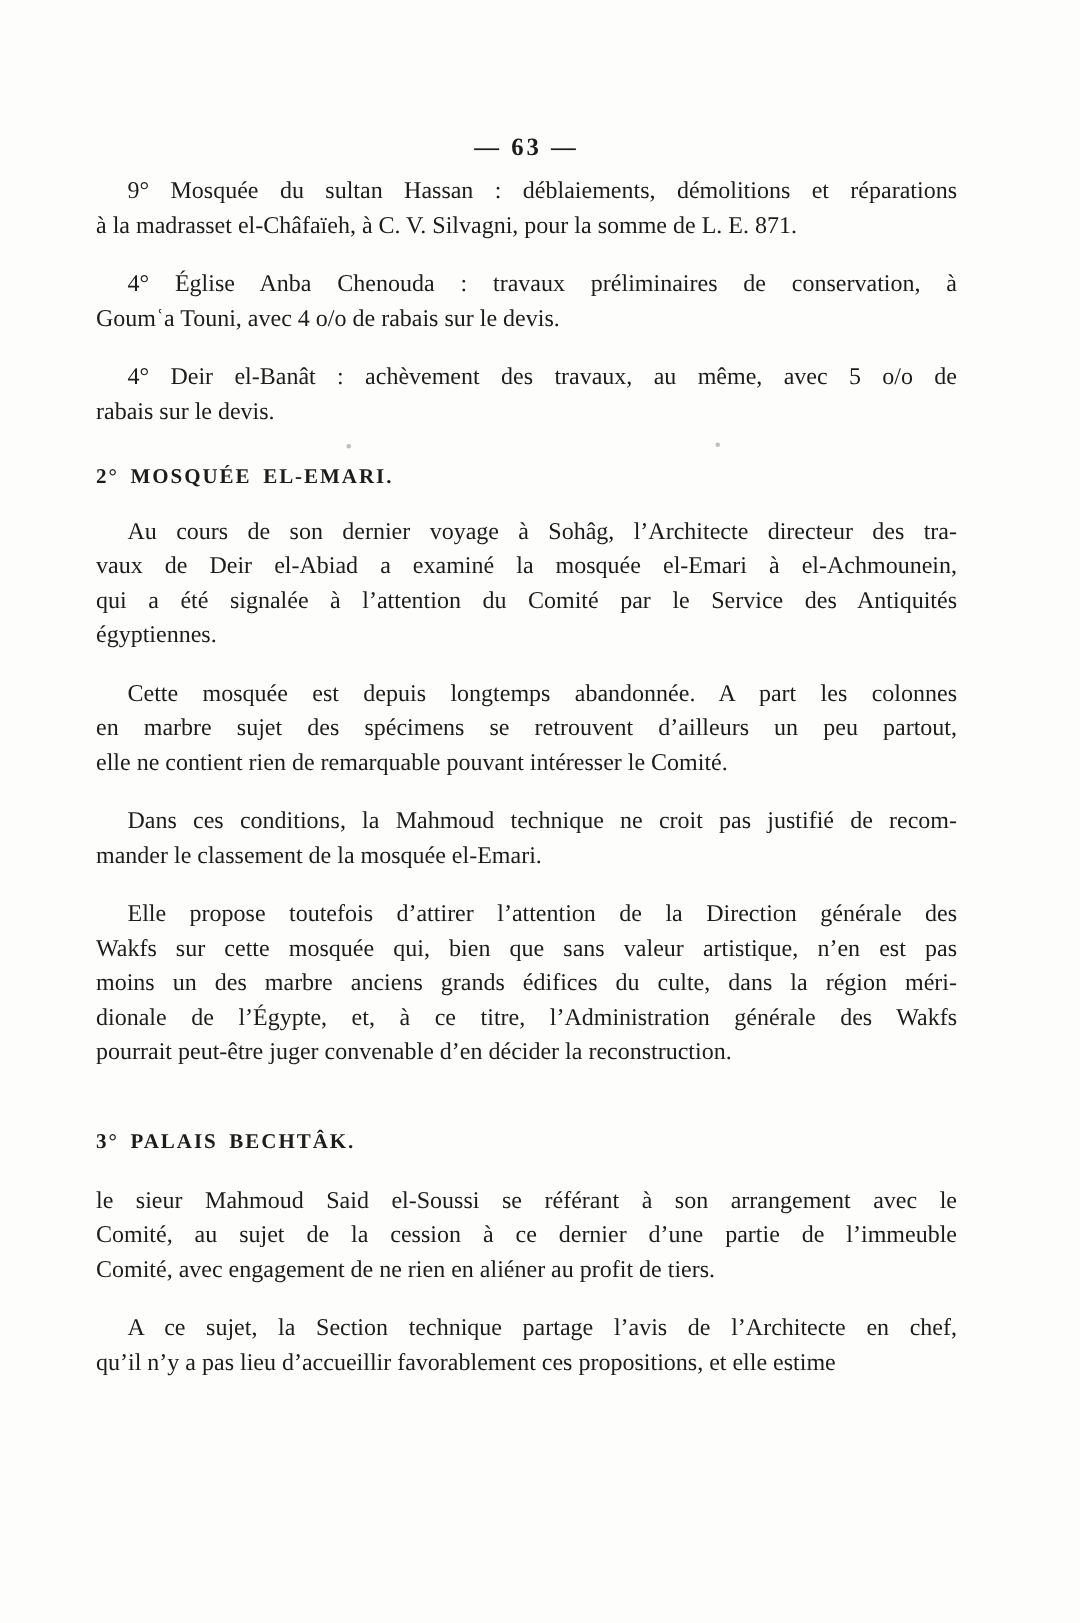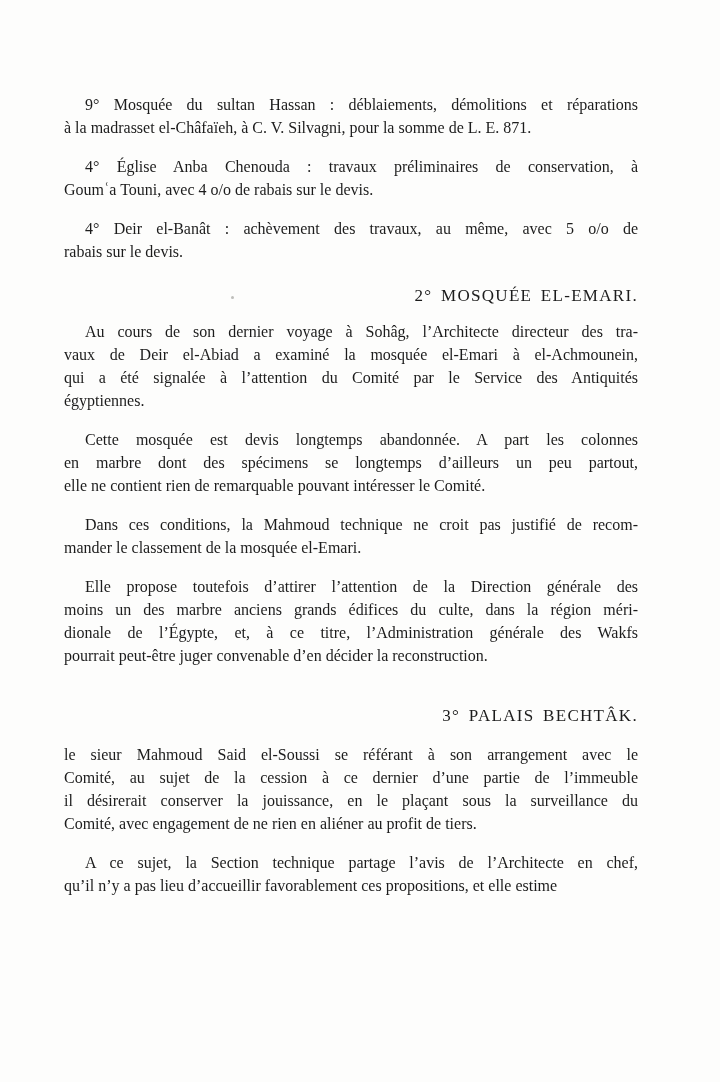--- a/index.html
+++ b/index.html
@@ -38,44 +38,45 @@
     text-align: justify;
     text-align-last: justify;
   }
   .ln.last {
     text-align-last: left;
   }
   .ind {
     text-indent: 21px;
   }
   .heading {
-    text-align: right;
+    text-align: left;
     line-height: 23px;
-    font-weight: 400;
-    font-size: 17px;
+    font-weight: 700;
+    font-size: 14px;
     letter-spacing: 1.3px;
     word-spacing: 3px;
   }
   .speck {
     position: absolute;
     width: 3px;
     height: 3px;
     border-radius: 50%;
     background: #8a8a85;
     opacity: 0.55;
   }
 </style>
 </head>
 <body>
 
 <div class="speck" style="left:231px; top:296px;"></div>
 <div class="speck" style="left:477px; top:295px;"></div>
 
 <main class="page">
 
+  <div class="pageno">— 63 —</div>
 
   <p class="para" style="margin-top:7px">
     </p>
     <div class="ln ind">9° Mosquée du sultan Hassan : déblaiements, démolitions et réparations</div>
     <div class="ln last">à la madrasset el-Châfaïeh, à C. V. Silvagni, pour la somme de L. E. 871.</div>
   <p></p>
 
   <p class="para" style="margin-top:12px">
     </p>
     <div class="ln ind">4° Église Anba Chenouda : travaux préliminaires de conservation, à</div>
@@ -93,46 +94,46 @@
   <p class="para" style="margin-top:13px">
     </p>
     <div class="ln ind">Au cours de son dernier voyage à Sohâg, l’Architecte directeur des tra-</div>
     <div class="ln">vaux de Deir el-Abiad a examiné la mosquée el-Emari à el-Achmounein,</div>
     <div class="ln">qui a été signalée à l’attention du Comité par le Service des Antiquités</div>
     <div class="ln last">égyptiennes.</div>
   <p></p>
 
   <p class="para" style="margin-top:4px">
     </p>
-    <div class="ln ind">Cette mosquée est devis longtemps abandonnée. A part les colonnes</div>
-    <div class="ln">en marbre dont des spécimens se longtemps d’ailleurs un peu partout,</div>
+    <div class="ln ind">Cette mosquée est depuis longtemps abandonnée. A part les colonnes</div>
+    <div class="ln">en marbre sujet des spécimens se retrouvent d’ailleurs un peu partout,</div>
     <div class="ln last">elle ne contient rien de remarquable pouvant intéresser le Comité.</div>
   <p></p>
 
   <p class="para" style="margin-top:3px">
     </p>
     <div class="ln ind">Dans ces conditions, la Mahmoud technique ne croit pas justifié de recom-</div>
     <div class="ln last">mander le classement de la mosquée el-Emari.</div>
   <p></p>
 
   <p class="para" style="margin-top:5px">
     </p>
     <div class="ln ind">Elle propose toutefois d’attirer l’attention de la Direction générale des</div>
+    <div class="ln">Wakfs sur cette mosquée qui, bien que sans valeur artistique, n’en est pas</div>
     <div class="ln">moins un des marbre anciens grands édifices du culte, dans la région méri-</div>
     <div class="ln">dionale de l’Égypte, et, à ce titre, l’Administration générale des Wakfs</div>
     <div class="ln last">pourrait peut-être juger convenable d’en décider la reconstruction.</div>
   <p></p>
 
   <div class="heading" style="margin-top:37px">3° PALAIS BECHTÂK.</div>
 
   <p class="para" style="margin-top:16px">
     </p>
     <div class="ln">le sieur Mahmoud Said el-Soussi se référant à son arrangement avec le</div>
     <div class="ln">Comité, au sujet de la cession à ce dernier d’une partie de l’immeuble</div>
-    <div class="ln">il désirerait conserver la jouissance, en le plaçant sous la surveillance du</div>
     <div class="ln last">Comité, avec engagement de ne rien en aliéner au profit de tiers.</div>
   <p></p>
 
   <p class="para" style="margin-top:10px">
     </p>
     <div class="ln ind">A ce sujet, la Section technique partage l’avis de l’Architecte en chef,</div>
     <div class="ln last">qu’il n’y a pas lieu d’accueillir favorablement ces propositions, et elle estime</div>
   <p></p>
 
 </main>

